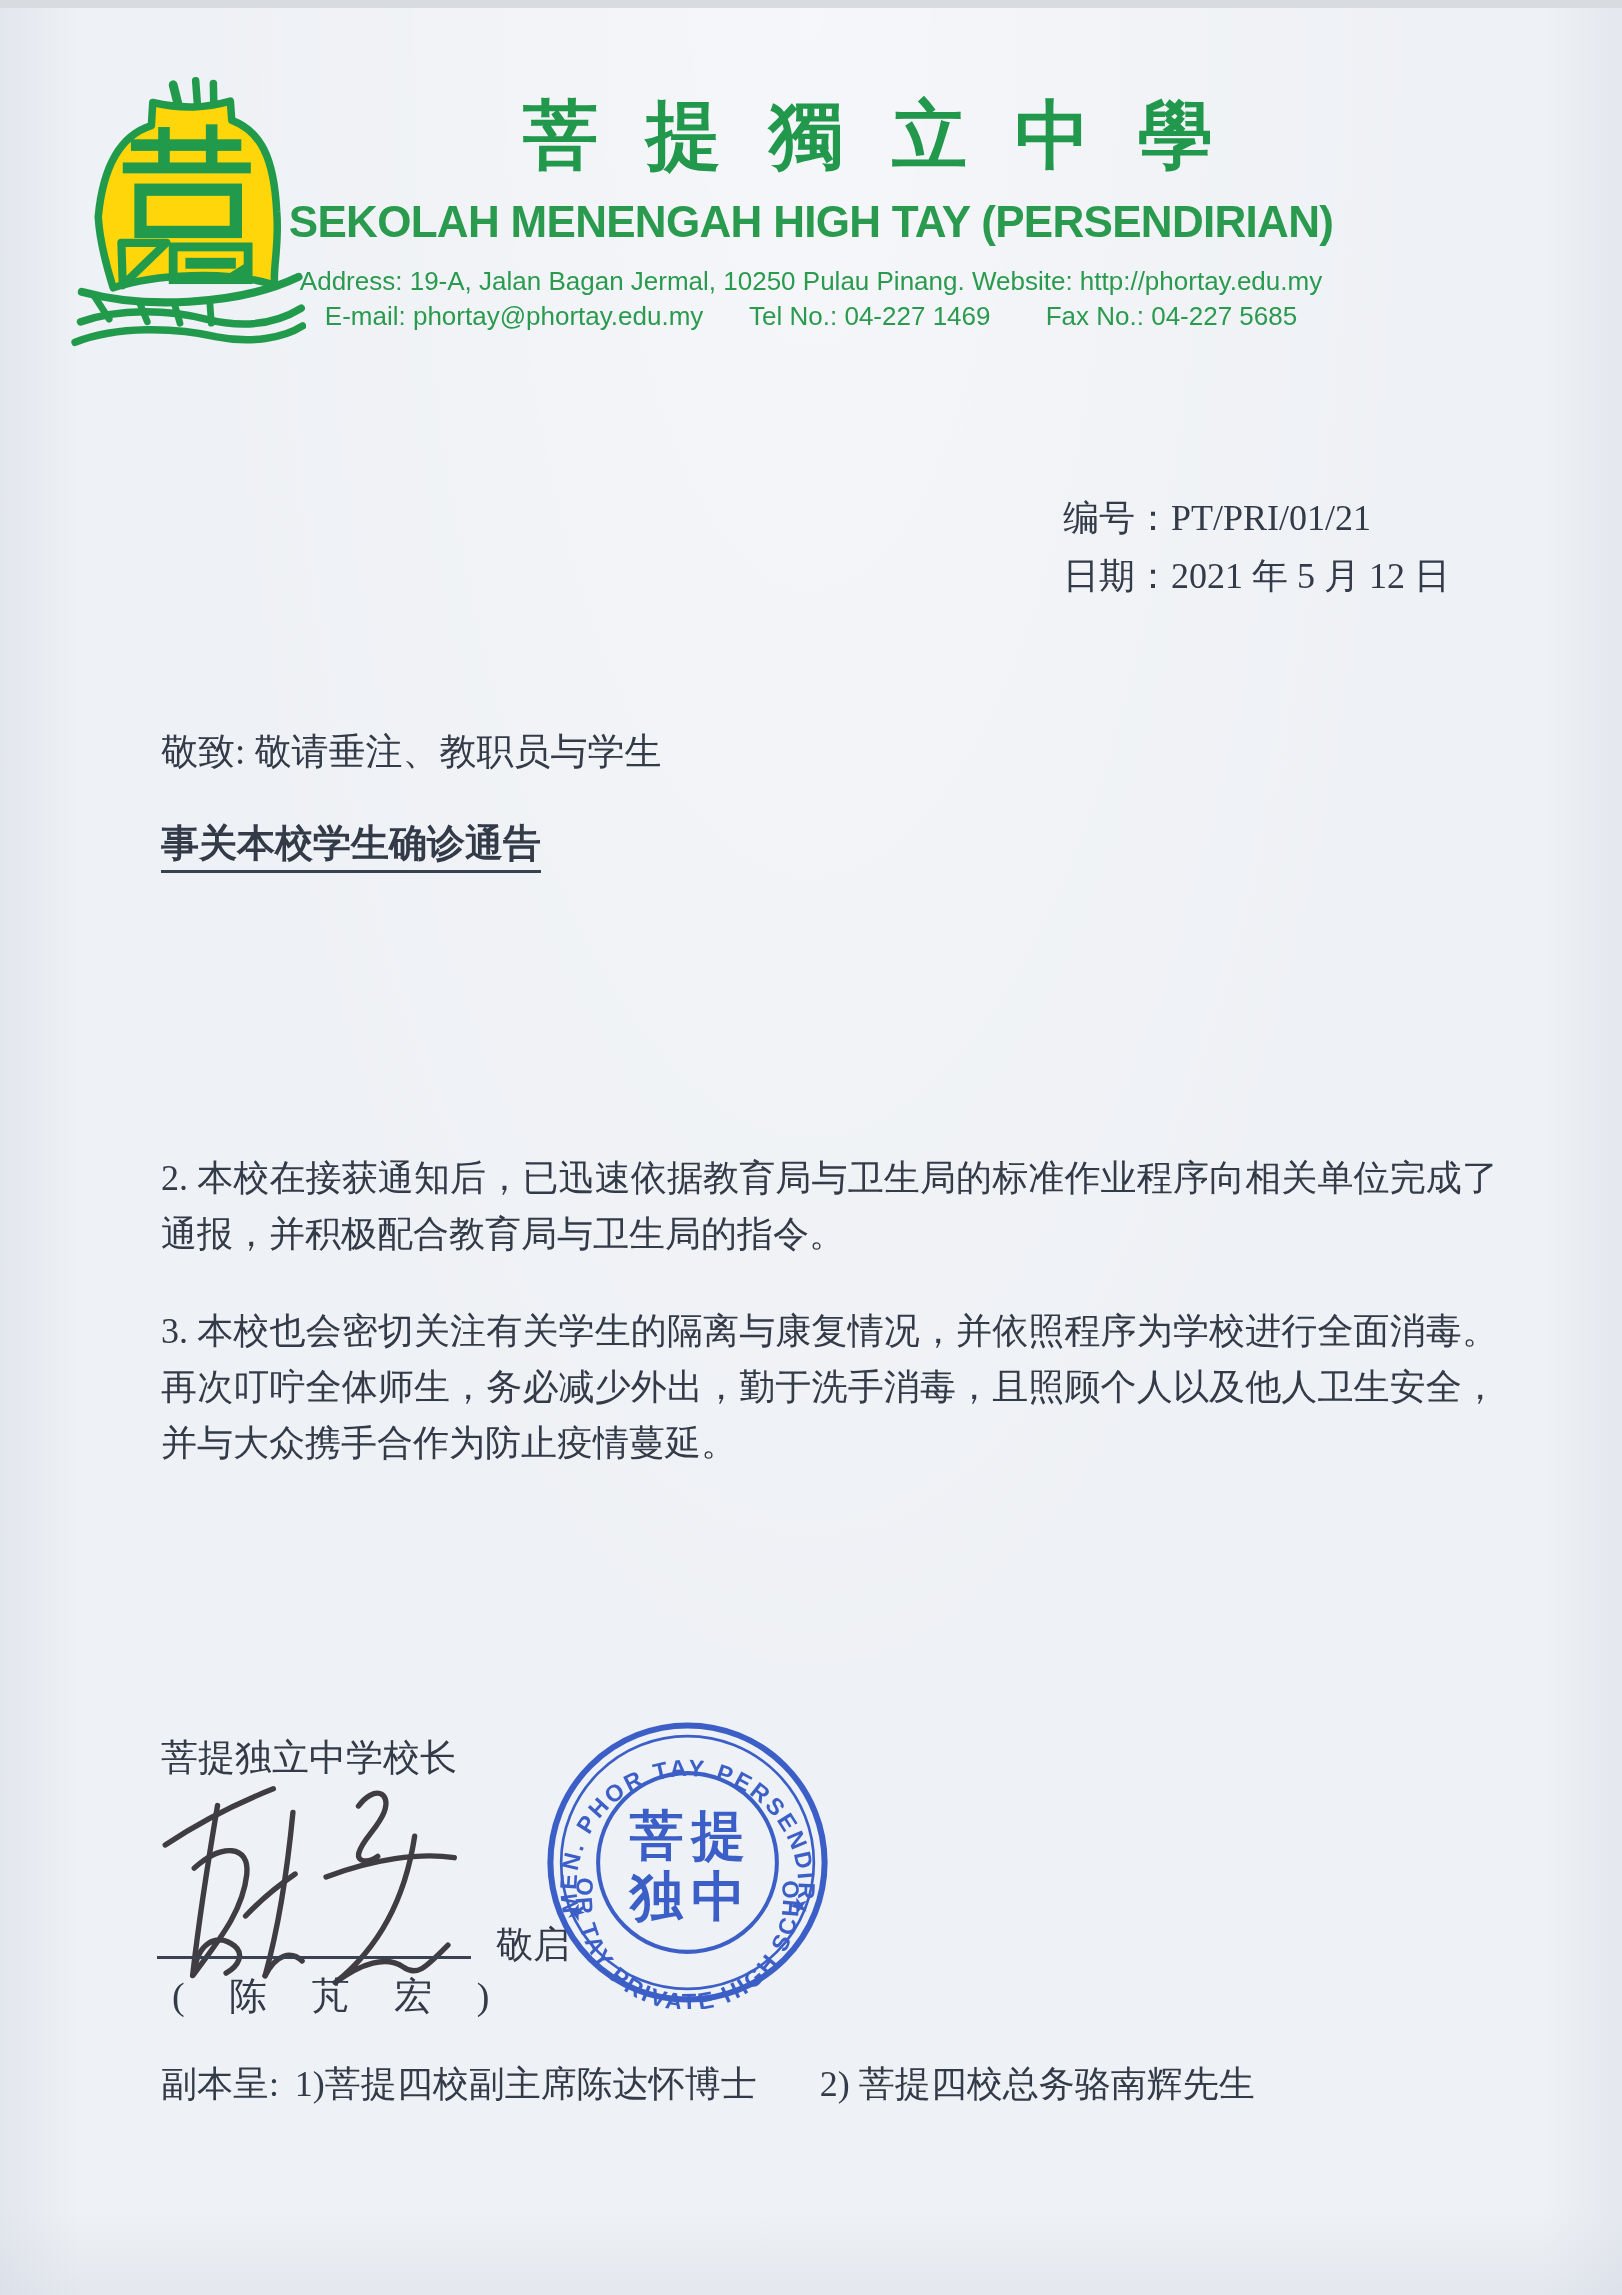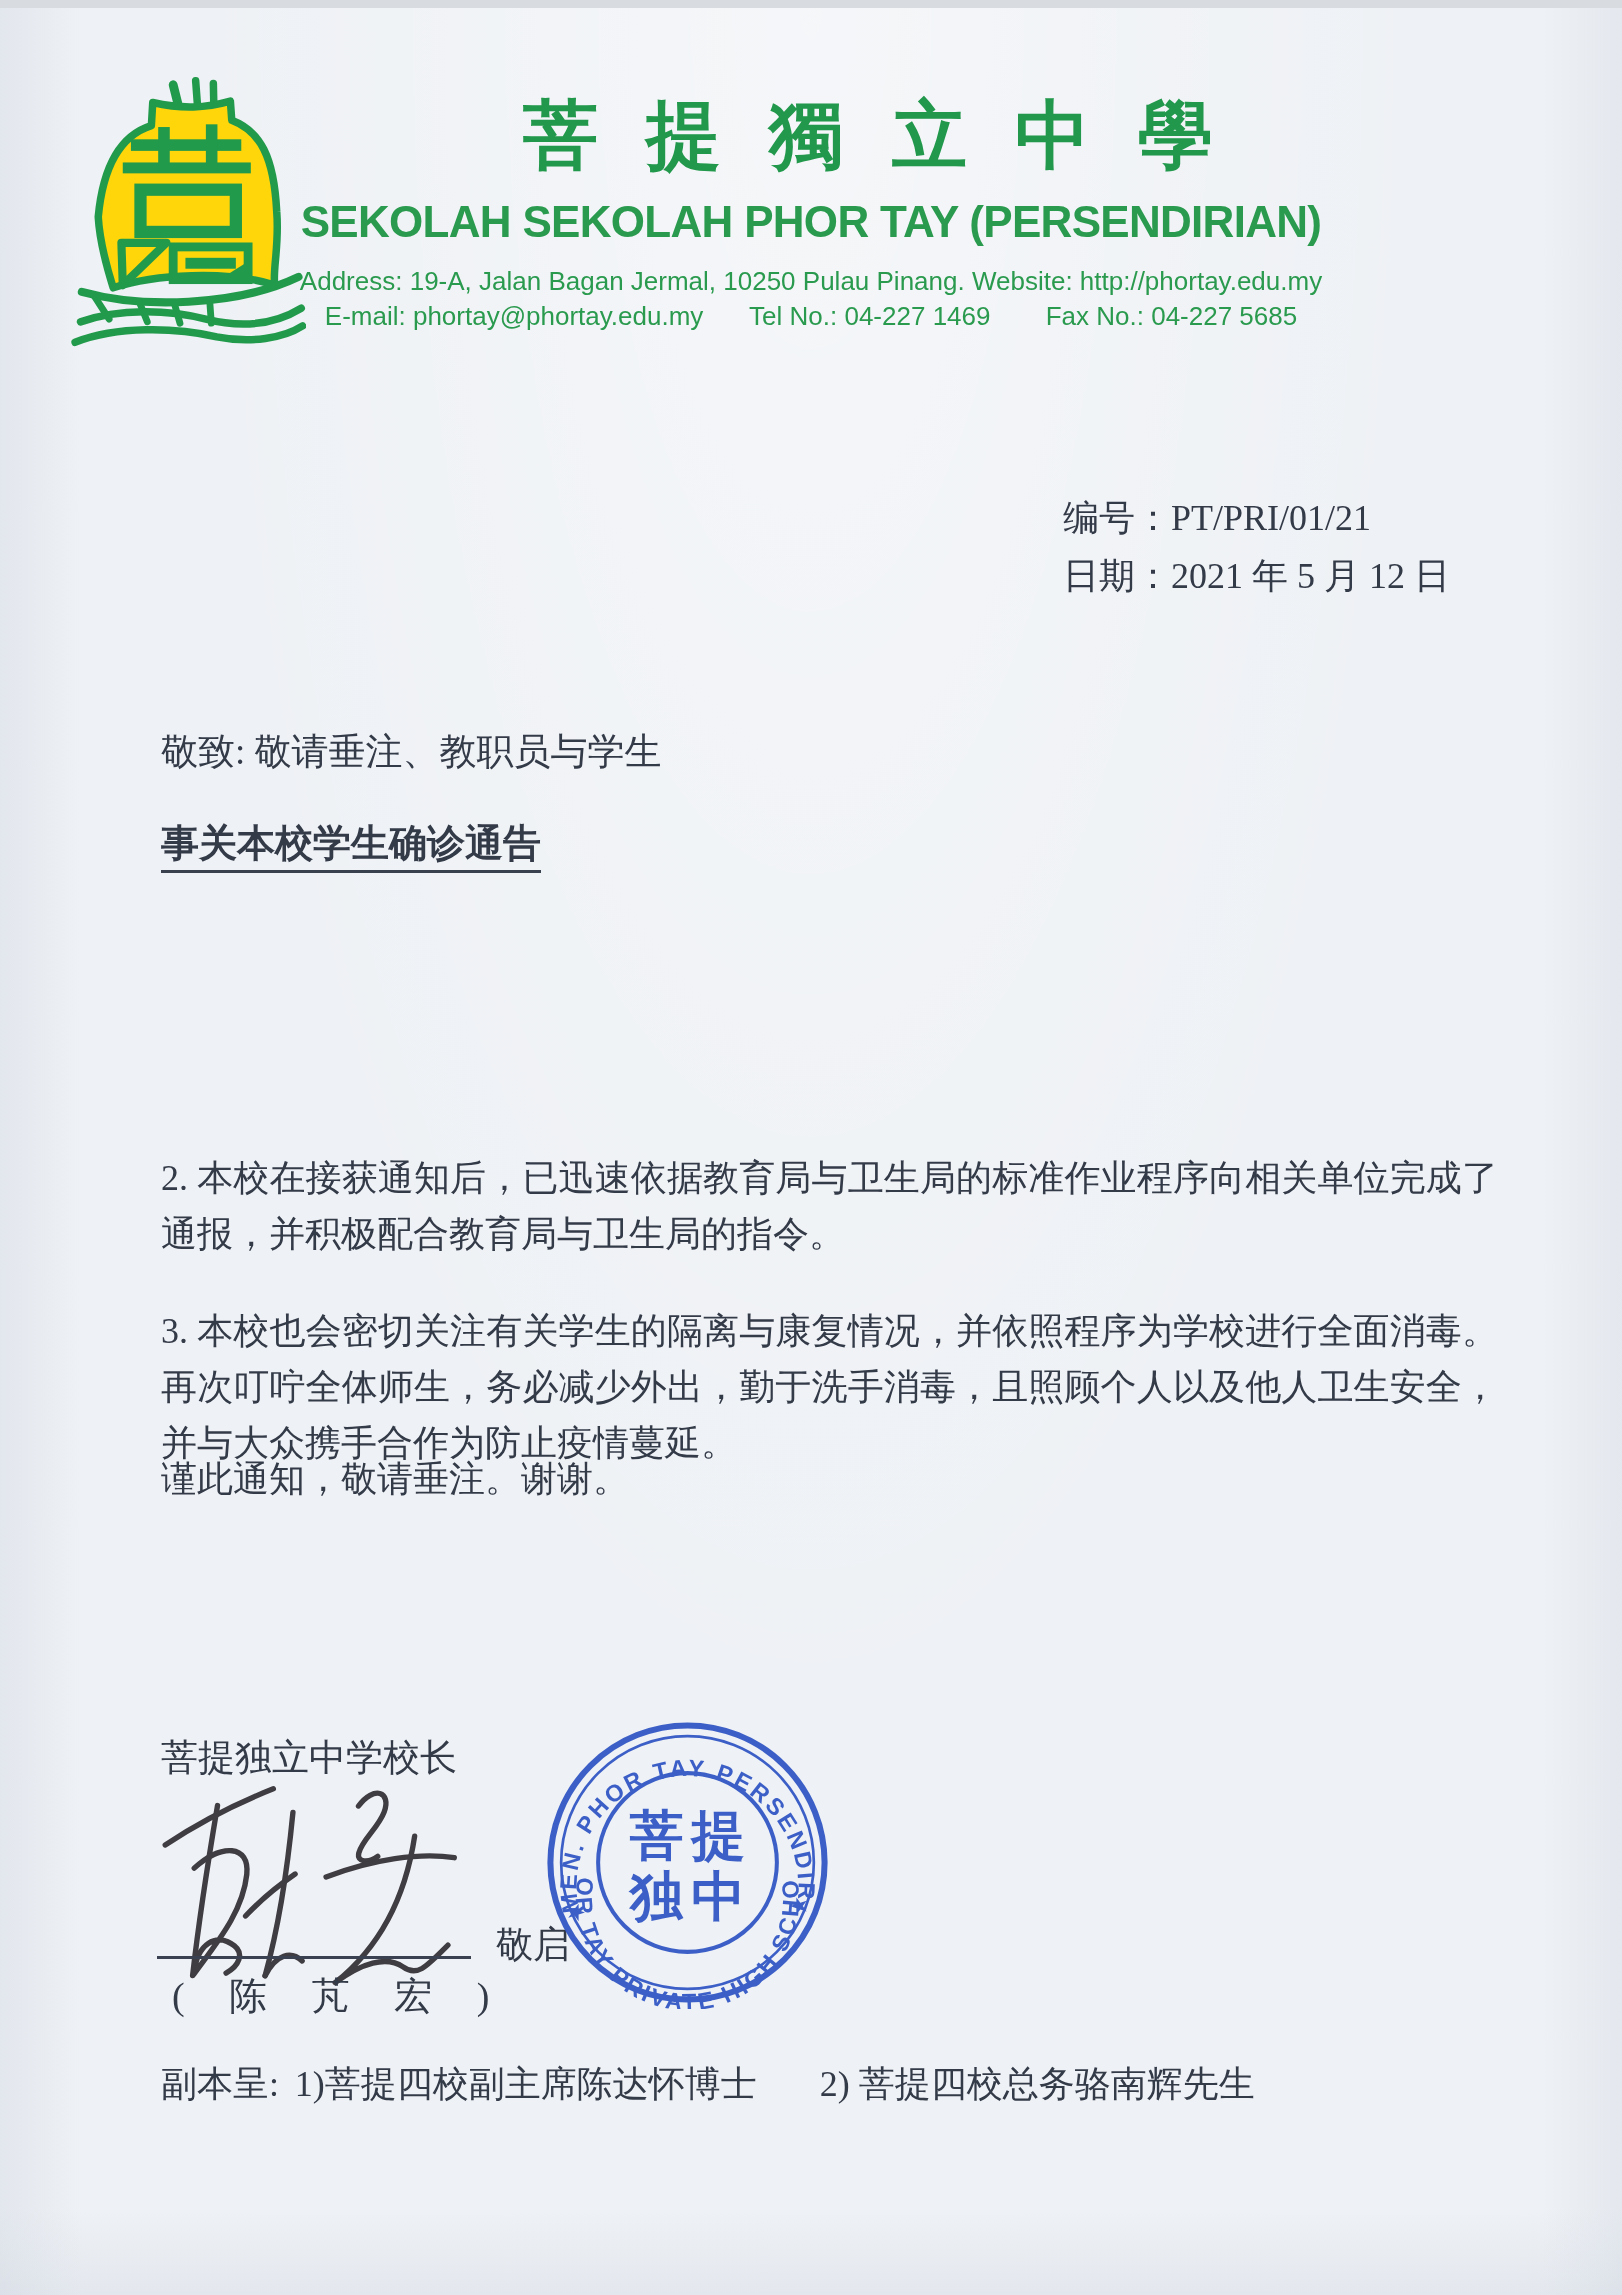--- a/index.html
+++ b/index.html
@@ -91,21 +91,21 @@
     <path d="M74,246 L140,246 L76,308 Z" fill="none" stroke="#229a4c" stroke-width="12" stroke-linejoin="round"></path>
     <g stroke="#229a4c" fill="none" stroke-linecap="round">
       <path d="M16,318 C102,342 242,340 334,296" stroke-width="12"></path>
       <path d="M34,324 L56,358 M100,332 L112,362 M152,336 L160,364 M204,336 L206,364" stroke-width="10"></path>
       <path d="M14,362 C72,342 142,344 198,358 C254,372 302,364 338,342" stroke-width="11"></path>
       <path d="M6,392 C68,368 152,370 214,384 C264,394 312,386 340,368" stroke-width="11"></path>
     </g>
   </svg>
 
   <div class="abs title-zh">菩提獨立中學</div>
-  <div class="abs title-ms">SEKOLAH SEKOLAH PHOR TAY (PERSENDIRIAN)</div>
+  <div class="abs title-ms">SEKOLAH MENENGAH HIGH TAY (PERSENDIRIAN)</div>
   <div class="abs addr-line">Address: 19-A, Jalan Bagan Jermal, 10250 Pulau Pinang. Website: http://phortay.edu.my</div>
   <div class="abs contact-line">
     <span class="gap1">E-mail: phortay@phortay.edu.my</span>
     <span class="gap2">Tel No.: 04-227 1469</span>
     <span>Fax No.: 04-227 5685</span>
   </div>
 
   <div class="abs ref-block">
     <div>
       <span>编号：</span><span>PT/PRI/01/21</span>
@@ -114,21 +114,20 @@
       <span>日期：</span><span>2021 年 5 月 12 日</span>
     </div>
   </div>
 
   <div class="abs salutation">敬致: 敬请垂注、教职员与学生</div>
   <div class="abs subject">事关本校学生确诊通告</div>
 
   <p class="abs para p2">2. 本校在接获通知后，已迅速依据教育局与卫生局的标准作业程序向相关单位完成了通报，并积极配合教育局与卫生局的指令。</p>
   <p class="abs para p3">3. 本校也会密切关注有关学生的隔离与康复情况，并依照程序为学校进行全面消毒。再次叮咛全体师生，务必减少外出，勤于洗手消毒，且照顾个人以及他人卫生安全，并与大众携手合作为防止疫情蔓延。</p>
 
-  <div class="abs closing">谨此通知，敬请垂注。谢谢。</div>
 
   <div class="abs sig-title">菩提独立中学校长</div>
 
   <svg class="abs sig-svg" width="322" height="226" viewBox="0 0 480 330">
     <g fill="none" stroke="#3f3c42" stroke-width="8" stroke-linecap="round" stroke-linejoin="round" transform="rotate(-2 240 165)">
       <path d="M16,96 C68,64 118,40 180,18"></path>
       <path d="M96,40 C80,118 62,212 50,292"></path>
       <path d="M58,132 C100,96 142,100 136,144 C128,200 88,244 52,290 C58,244 88,228 114,250 C128,262 120,280 100,290"></path>
       <path d="M208,54 C198,130 184,214 158,296"></path>
       <path d="M158,296 C176,264 198,260 214,276"></path>

